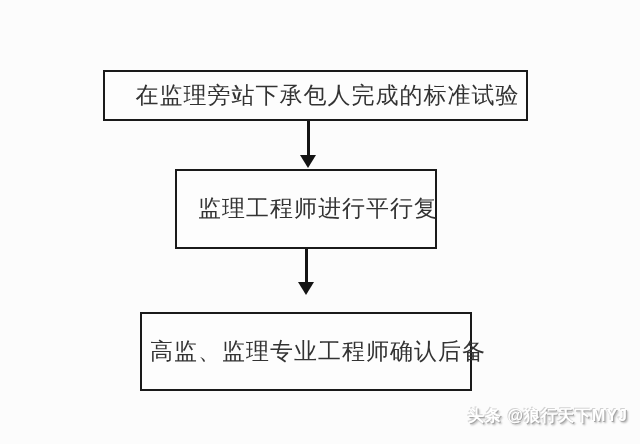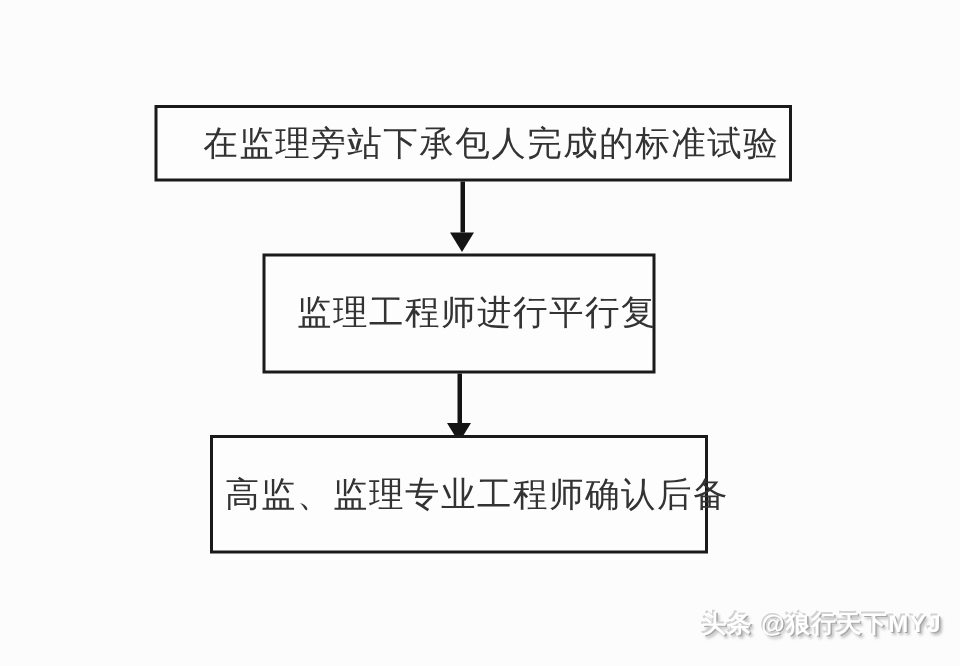--- a/index.html
+++ b/index.html
@@ -28,21 +28,21 @@
   }
   .node-line {
     line-height: 36px;
     white-space: nowrap;
     text-align: center;
     letter-spacing: 1px;
   }
 
   .node-1 { left: 103px; top: 70px;  width: 425px; height: 51px; }
   .node-2 { left: 175px; top: 169px; width: 262px; height: 80px; gap: 36px; }
-  .node-3 { left: 140px; top: 290px; width: 332px; height: 79px; }
+  .node-3 { left: 140px; top: 312px; width: 332px; height: 79px; }
 
   .arrow {
     position: absolute;
     display: flex;
     flex-direction: column;
     align-items: center;
   }
   .arrow-1 { left: 300px; top: 121px; width: 16px; height: 47px; }
   .arrow-2 { left: 298px; top: 249px; width: 16px; height: 46px; }
   .arrow-line {

